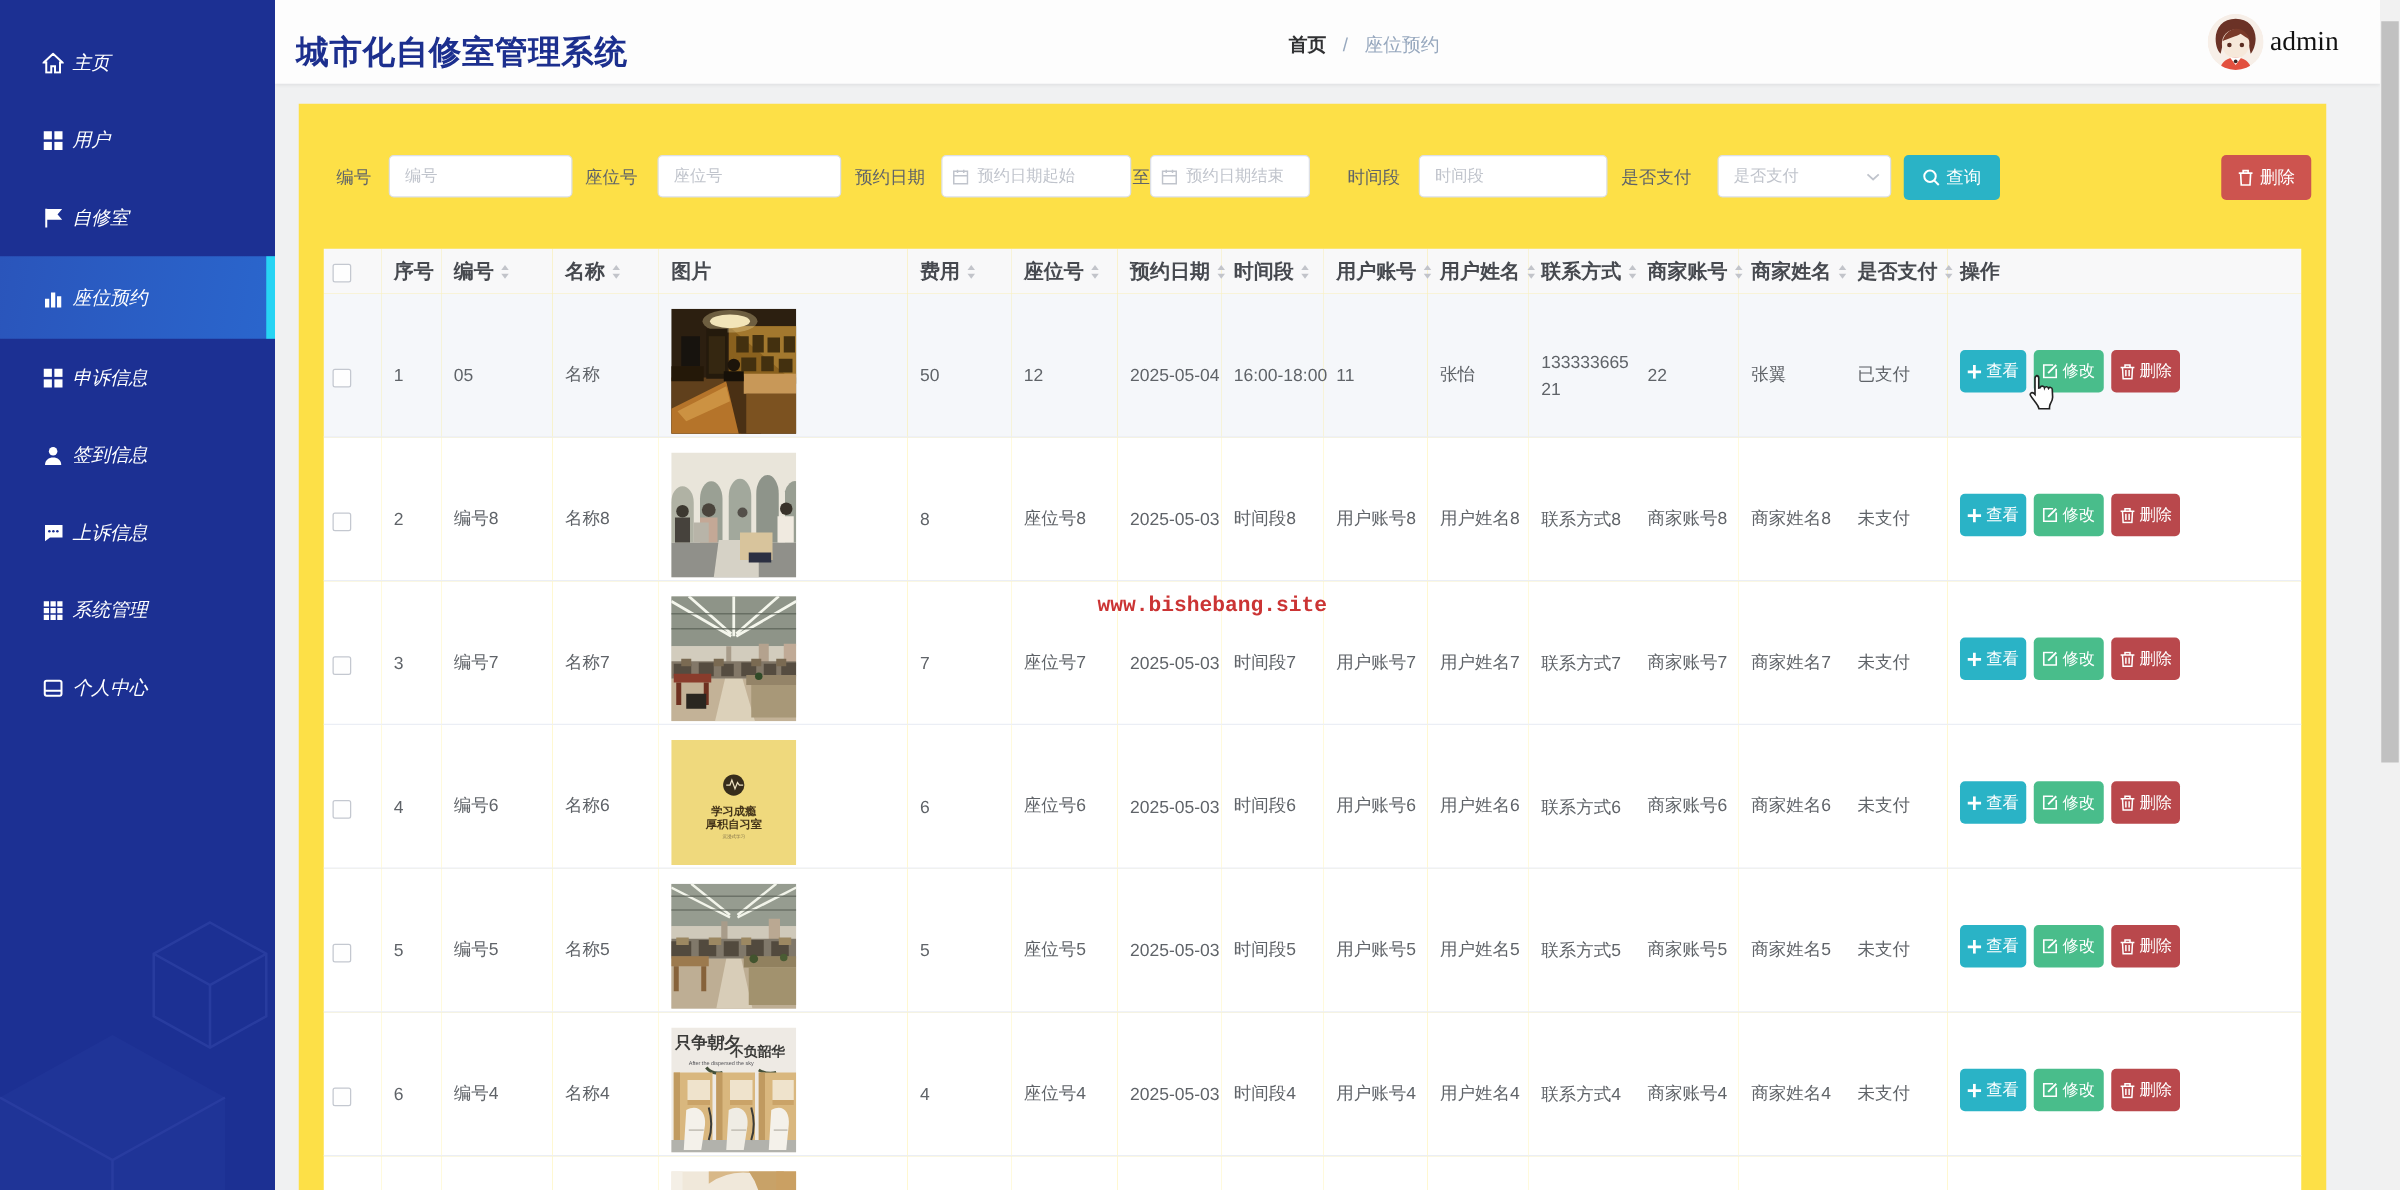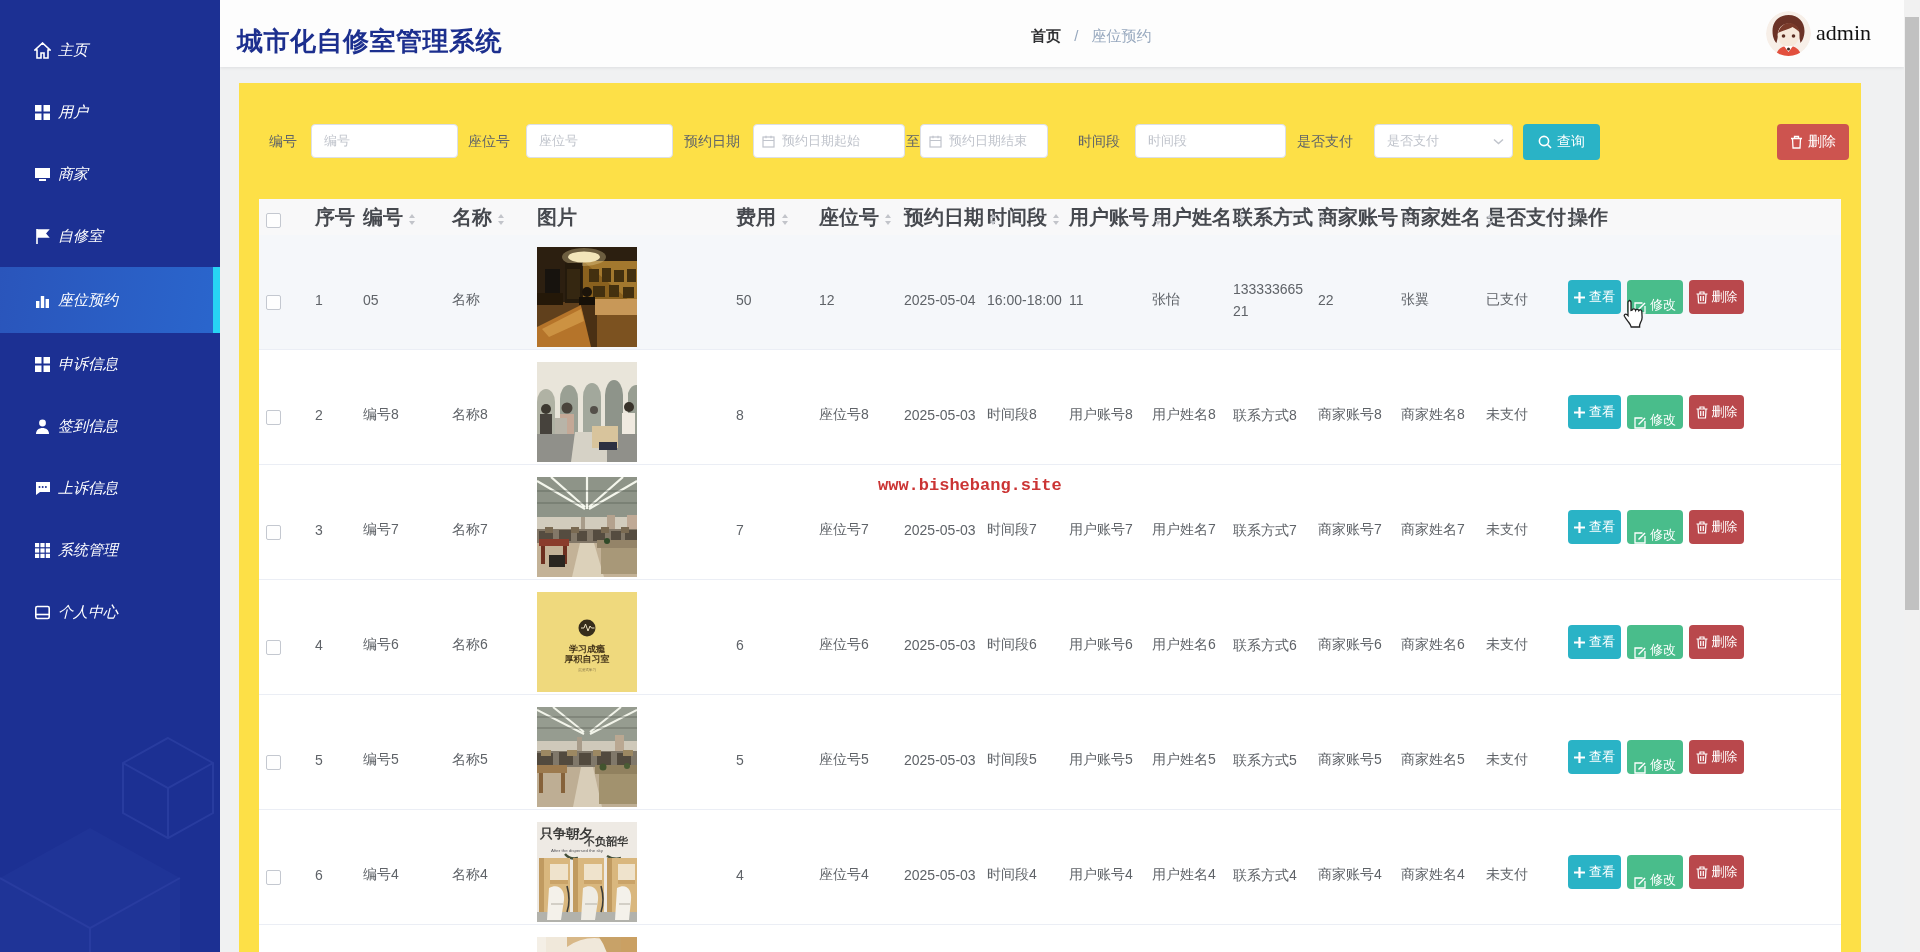--- a/index.html
+++ b/index.html
@@ -35,41 +35,41 @@
 .dinput  { padding-left:8px; }
 .dinput svg { margin-right:7px; }
 .fselect { justify-content:space-between; padding-right:8px; }
 .btn { position:absolute; top:41px; height:36px; border-radius:4px; color:#fff; font-size:14px; display:flex; align-items:center; justify-content:center; }
 .btn svg { margin-right:5px; }
 .btn-query { left:1284px; width:77px; background:#2ab3c6; }
 .btn-delt  { left:1538px; width:72px; background:#cd544f; }
 
 
 table { position:absolute; left:20px; top:116px; width:1582px; border-collapse:collapse; table-layout:fixed; }
-th { font-size:20px; text-align:left; padding:0 10px; white-space:nowrap; }
+th { font-size:16px; text-align:left; padding:0 10px; white-space:nowrap; }
 td { font-size:14px; text-align:left; padding:12px 10px 2px; white-space:nowrap; vertical-align:middle; }
 td:not(:nth-child(5)):not(:nth-child(16)) { padding-top:15px; padding-bottom:0; }
 thead tr { height:36px; background:#f8f8f9; }
 th { color:#46494f; font-weight:bold; }
 tbody tr { height:114px; background:#fff; border-bottom:1px solid #ebeef5; }
 tbody tr.hov { background:#f5f7fa; }
 td { color:#5f6368; }
 .cbx { width:15px; height:15px; border:1px solid #c4c8d0; border-radius:2px; background:#fefefe; display:inline-block; vertical-align:middle; position:relative; top:2px; }
 .sort { display:inline-block; width:9px; height:11px; margin-left:6px; vertical-align:-1px; position:relative; }
 .sort::before { content:""; position:absolute; left:0; top:0; border:3.5px solid transparent; border-bottom:4.5px solid #c2c4ca; border-top:0; }
 .sort::after { content:""; position:absolute; left:0; bottom:0; border:3.5px solid transparent; border-top:4.5px solid #c2c4ca; border-bottom:0; }
 .pic { width:100px; height:100px; display:block; }
 .wrapcell { white-space:normal; line-height:22px; }
 
 
 .ops { white-space:nowrap; }
 .rbtn { display:inline-flex; align-items:center; justify-content:center; height:34px; border-radius:4px; color:#fff; font-size:13px; margin-right:6px; vertical-align:middle; }
 .rbtn svg { margin-right:4px; }
 .rb-view { width:53px; background:#2ab3c6; }
-.rb-edit { width:56px; background:#49bd8b;align-items:flex-end; }
+.rb-edit { width:56px; background:#49bd8b; }
 .rb-del  { width:55px; background:#b9484c; }
 
 
 .wm { position:absolute; left:878px; top:476px; font-family:"Liberation Mono", monospace; font-weight:bold; font-size:17px; color:#cb3434; z-index:9; }
 
 
 .sbar { position:absolute; right:0; top:0; width:16px; height:952px; background:#f1f1f1; z-index:10; }
 .sbar .thumb { position:absolute; left:1px; top:17px; width:14px; height:593px; background:#c1c1c1; }
 .sbar .ar { position:absolute; left:4px; width:0; height:0; border:4px solid transparent; }
 .ar-up { top:6px; border-bottom:6px solid #555; border-top:0; }
@@ -84,24 +84,20 @@
   <ul class="menu">
     <li><svg viewBox="0 0 17 17">
           <path d="M8.5 1 1 8h2v8h4v-5h3v5h4V8h2z" fill="none" stroke="#fff" stroke-width="1.6"></path>
         </svg>主页</li>
     <li><svg viewBox="0 0 17 17">
           <rect x="1" y="1" width="6.5" height="6.5" fill="#fff"></rect>
           <rect x="9.5" y="1" width="6.5" height="6.5" fill="#fff"></rect>
           <rect x="1" y="9.5" width="6.5" height="6.5" fill="#fff"></rect>
           <rect x="9.5" y="9.5" width="6.5" height="6.5" fill="#fff"></rect>
         </svg>用户</li>
-    <li><svg viewBox="0 0 17 17">
-          <rect x="1" y="2" width="15" height="10" fill="#fff"></rect>
-          <rect x="5" y="13" width="7" height="2" fill="#fff"></rect>
-        </svg>商家</li>
     <li><svg viewBox="0 0 17 17">
           <path d="M3 1v15M3 2h11l-3 3.5 3 3.5H3" fill="#fff" stroke="#fff" stroke-width="1.6"></path>
         </svg>自修室</li>
     <li class="active"><svg viewBox="0 0 17 17">
           <rect x="2" y="9" width="3.4" height="7" fill="#fff"></rect>
           <rect x="6.8" y="4" width="3.4" height="12" fill="#fff"></rect>
           <rect x="11.6" y="7" width="3.4" height="9" fill="#fff"></rect>
         </svg>座位预约</li>
     <li><svg viewBox="0 0 17 17">
           <rect x="1" y="1" width="6.5" height="6.5" fill="#fff"></rect>

